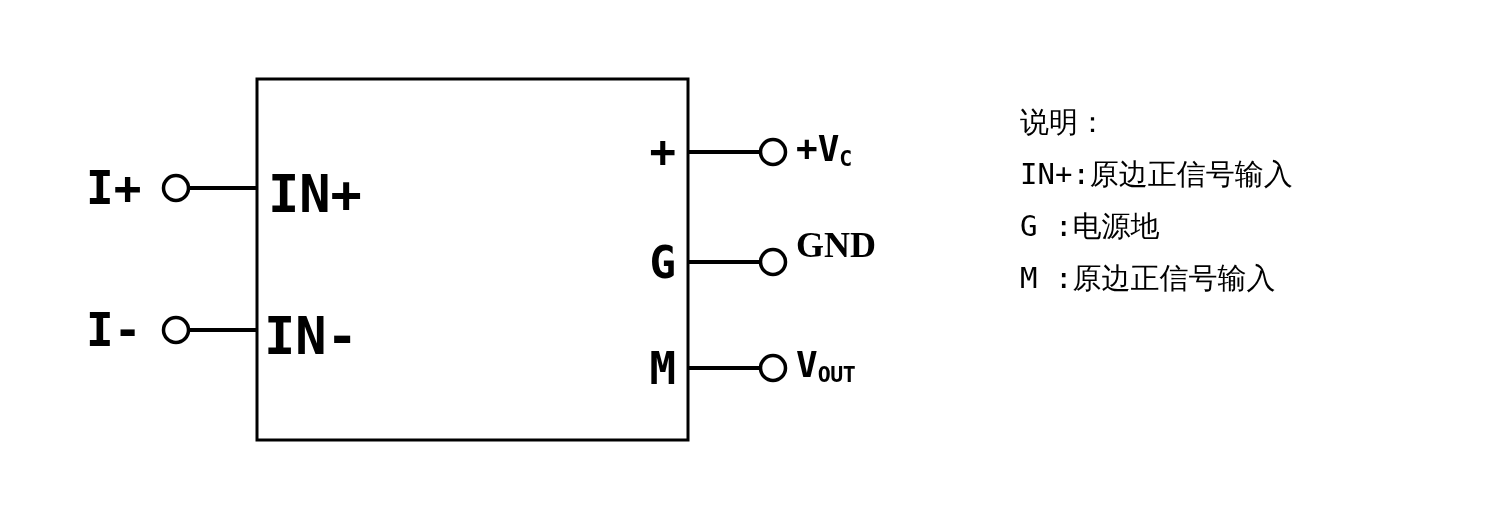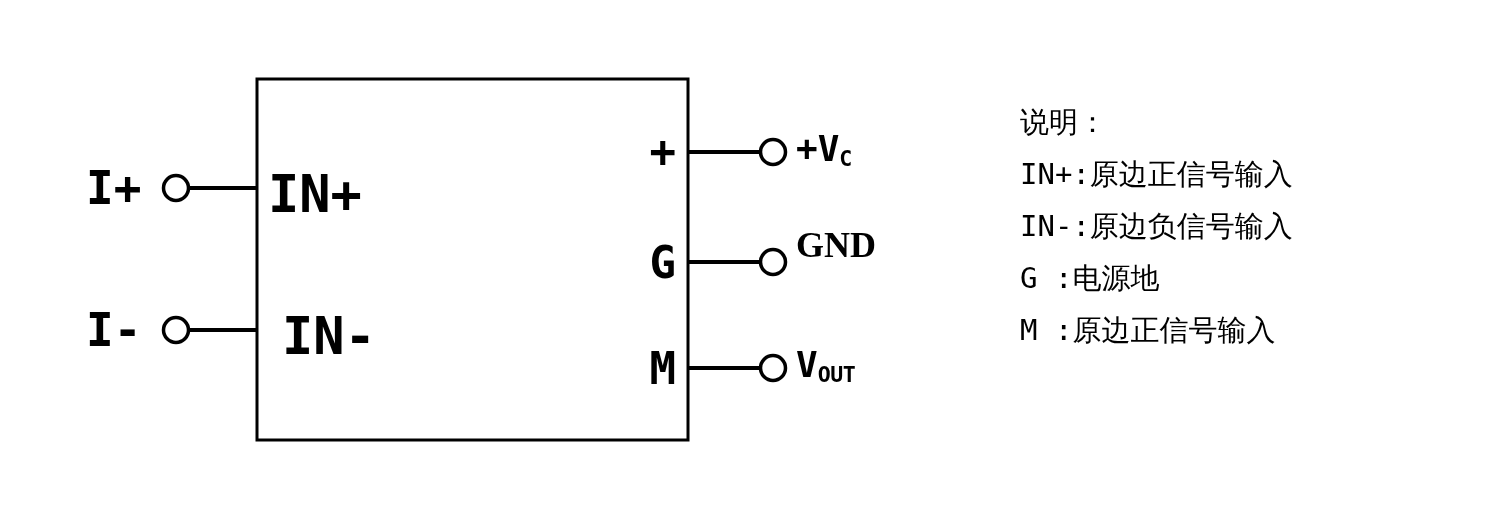--- a/index.html
+++ b/index.html
@@ -86,37 +86,36 @@
     <circle cx="176" cy="330" r="12.5" fill="#ffffff" stroke="#000000" stroke-width="3.5"></circle>
     <circle cx="773" cy="152" r="12.5" fill="#ffffff" stroke="#000000" stroke-width="3.5"></circle>
     <circle cx="773" cy="262" r="12.5" fill="#ffffff" stroke="#000000" stroke-width="3.5"></circle>
     <circle cx="773" cy="368" r="12.5" fill="#ffffff" stroke="#000000" stroke-width="3.5"></circle>
   </svg>
 
   <div class="label ext-left" style="left:86px; top:165px;">I+</div>
   <div class="label ext-left" style="left:86px; top:307px;">I-</div>
 
   <div class="label int-pin" style="left:268px; top:168px;">IN+</div>
-  <div class="label int-pin" style="left:282px; top:310px;text-align:right;">IN-</div>
+  <div class="label int-pin" style="left:264px; top:310px;text-align:right;">IN-</div>
 
   <div class="label int-pin-right" style="left:632px; top:130px;">+</div>
   <div class="label int-pin-right" style="left:632px; top:241px;">G</div>
   <div class="label int-pin-right" style="left:632px; top:347px;">M</div>
 
   <div class="label ext-right" style="left:796px; top:131px;">
     <span>+V</span><span class="sub">C</span>
   </div>
   <div class="label ext-right" style="left:796px; top:227px;font-family:Liberation Serif, serif;">
     <span>GND</span><span class="sub"></span>
   </div>
   <div class="label ext-right" style="left:796px; top:347px;">
     <span>V</span><span class="sub">OUT</span>
   </div>
 
   <div class="legend">
     <div class="legend-line">说明：</div>
     <div class="legend-line">IN+:原边正信号输入</div>
-    <div class="legend-line">IN-:原边负信号输入</div>
     <div class="legend-line">G :电源地</div>
     <div class="legend-line">M :原边正信号输入</div>
   </div>
 
 </div>
 
 </body></html>

